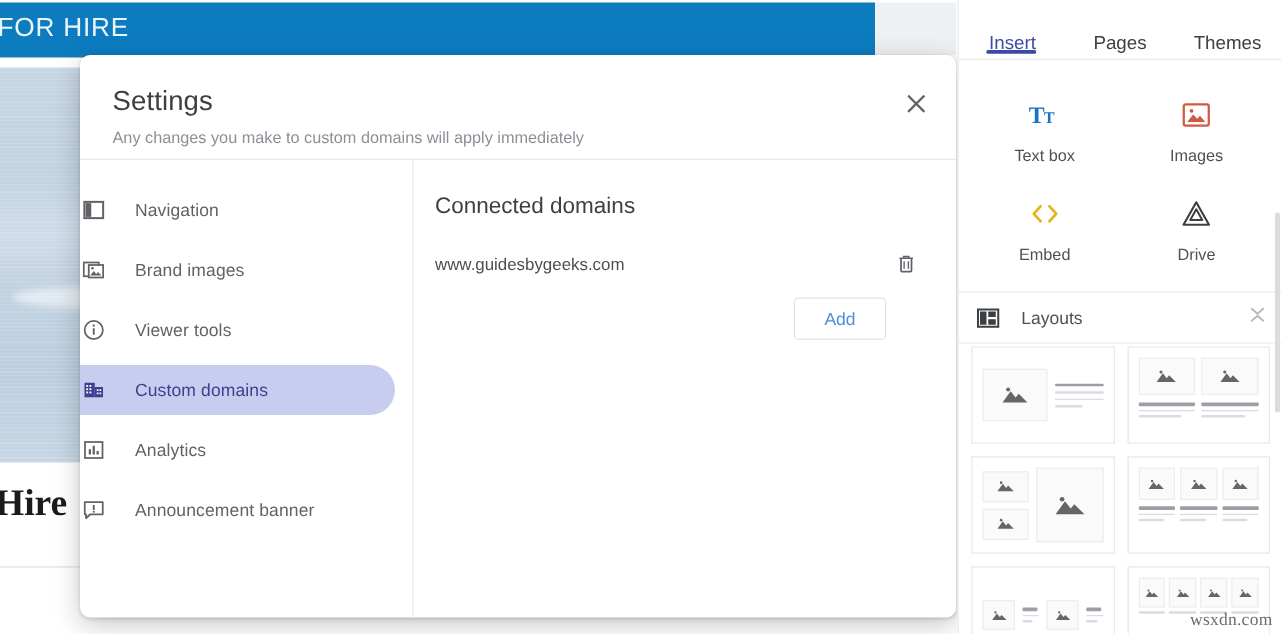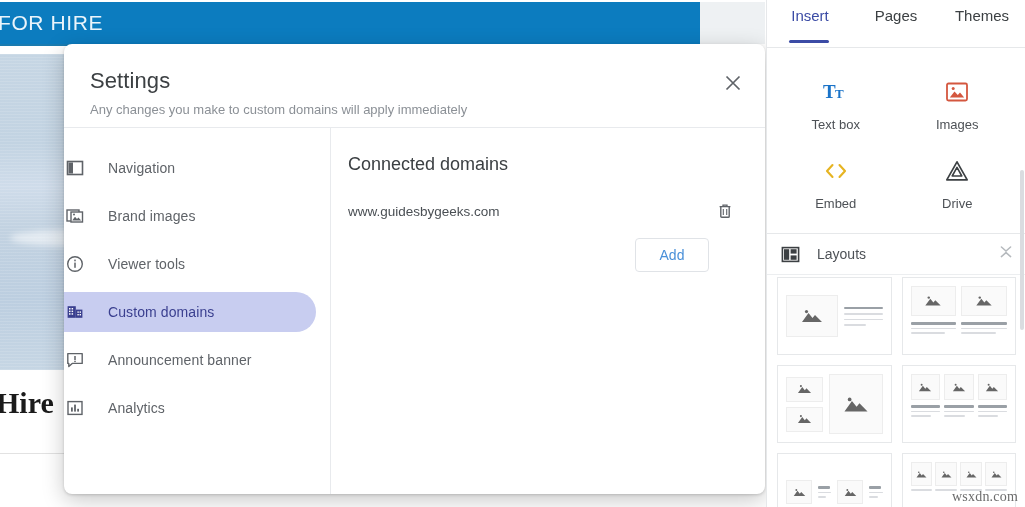--- a/index.html
+++ b/index.html
@@ -111,21 +111,21 @@
     border:1px solid #e0e3e7; border-radius:4px; background:#fff;
     display:flex; align-items:center; justify-content:center;
     font-size:14px; color:#4a90d9; cursor:pointer;text-align:right;
   }
 
   
   .rpanel {
     position:absolute; left:766px; top:0; width:259px; height:507px;
     background:#ffffff; border-left:1px solid #e6e8ea;
   }
-  .rtabs { display:flex; height:42px; align-items:flex-start; padding-top:5px; position:relative; }
+  .rtabs { display:flex; height:42px; align-items:flex-start; padding-top:24px; position:relative; }
   .rtab {
     flex:1; text-align:center; font-size:15px; color:#3c4043; cursor:pointer; padding-top:2px;
   }
   .rtab.active { color:#3b4ba5; }
   .rtab-underline { position:absolute; left:22px; bottom:-1px; width:40px; height:3px; background:#3b4ba5; border-radius:2px; }
   .rtabs-rule { position:absolute; left:0; top:47px; width:259px; height:1px; background:#e6e8ea; }
 
   .rgrid { position:absolute; left:0; top:55px; width:259px; height:170px; padding:10px 8px; }
   .rgrid-row { display:flex; }
   .rgrid-cell { flex:1; display:flex; flex-direction:column; align-items:center; padding:12px 0; cursor:pointer; }
@@ -249,38 +249,38 @@
                   <rect x="13.6" y="11" width="1.4" height="1.4"></rect>
               </g>
             </svg>
           </span>
           <span class="lbl">Custom domains</span>
         </div>
 
         <div class="nav-item">
           <span class="ico">
             <svg width="18" height="18" viewBox="0 0 18 18">
-              <path d="M1.8 2.6 H16.2 V12.4 H6.2 L2.8 15.6 V12.4 H1.8 Z" fill="none" stroke="#5f6368" stroke-width="1.4" stroke-linejoin="round"></path>
-              <rect x="8.25" y="5" width="1.5" height="4" fill="#5f6368"></rect>
-              <rect x="8.25" y="9.7" width="1.5" height="1.4" fill="#5f6368"></rect>
-            </svg>
-          </span>
-          <span class="lbl">Announcement banner</span>
-        </div>
-
-        <div class="nav-item">
-          <span class="ico">
-            <svg width="18" height="18" viewBox="0 0 18 18">
               <rect x="2" y="2.6" width="14" height="12.8" fill="none" stroke="#5f6368" stroke-width="1.4"></rect>
               <rect x="5" y="8.4" width="1.8" height="4.2" fill="#5f6368"></rect>
               <rect x="8.1" y="5.6" width="1.8" height="7" fill="#5f6368"></rect>
               <rect x="11.2" y="9.8" width="1.8" height="2.8" fill="#5f6368"></rect>
             </svg>
           </span>
           <span class="lbl">Analytics</span>
+        </div>
+
+        <div class="nav-item">
+          <span class="ico">
+            <svg width="18" height="18" viewBox="0 0 18 18">
+              <path d="M1.8 2.6 H16.2 V12.4 H6.2 L2.8 15.6 V12.4 H1.8 Z" fill="none" stroke="#5f6368" stroke-width="1.4" stroke-linejoin="round"></path>
+              <rect x="8.25" y="5" width="1.5" height="4" fill="#5f6368"></rect>
+              <rect x="8.25" y="9.7" width="1.5" height="1.4" fill="#5f6368"></rect>
+            </svg>
+          </span>
+          <span class="lbl">Announcement banner</span>
         </div>
       </div>
 
       <div class="dlg-vline"></div>
 
       <div class="dlg-main">
         <div class="main-head">Connected domains</div>
 
         <div class="dom-row">
           <span class="dom-name">www.guidesbygeeks.com</span>

